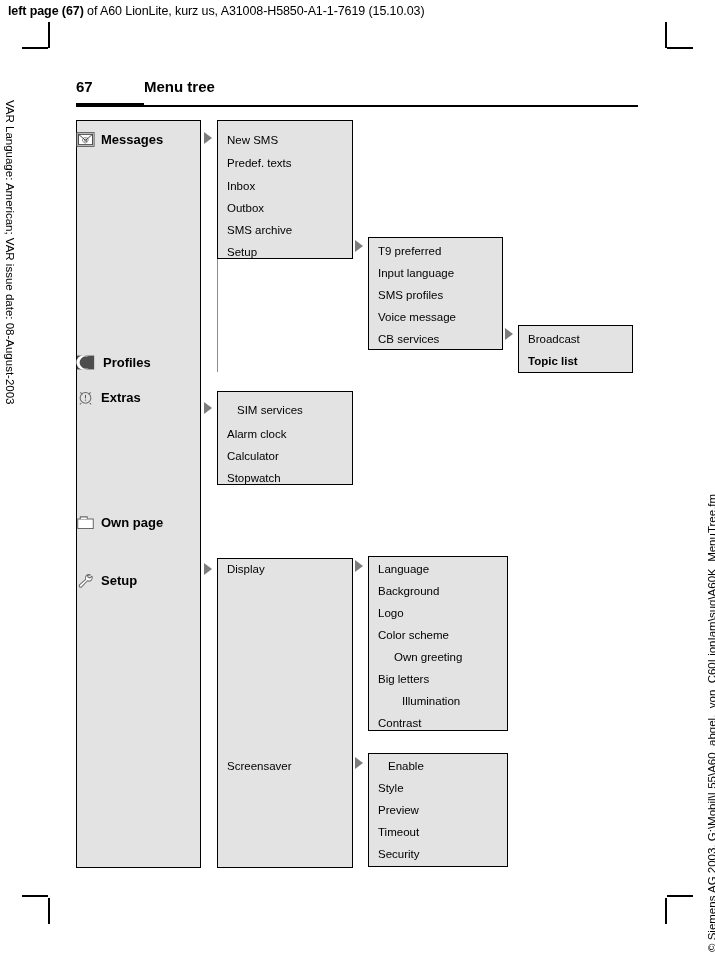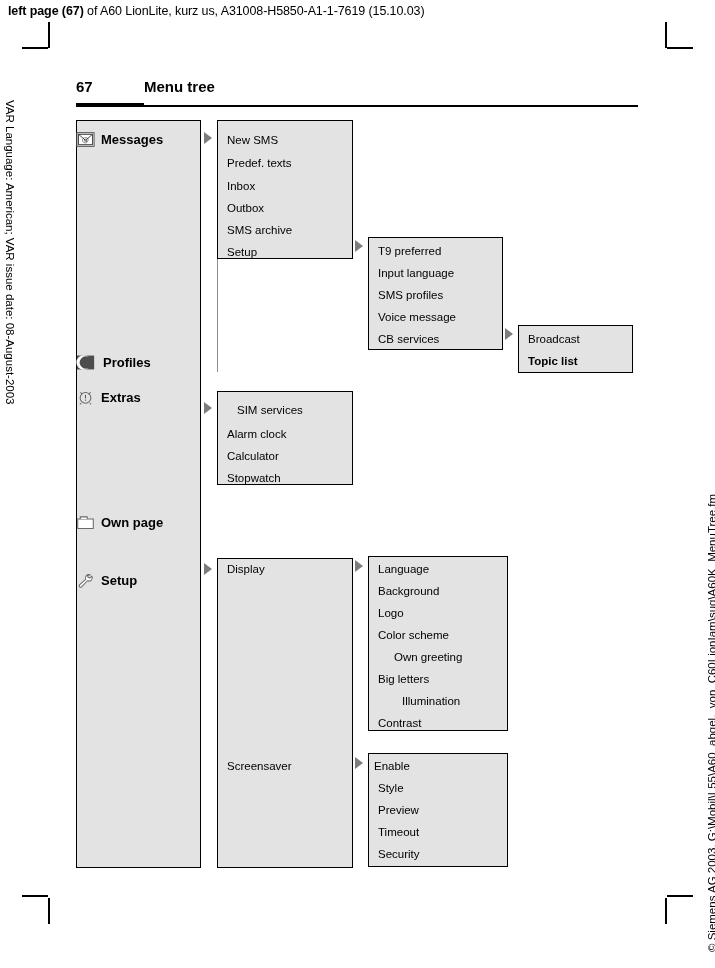--- a/index.html
+++ b/index.html
@@ -238,19 +238,19 @@
   <div class="item" style="left:302px;top:509px;">Color scheme</div>
   <div class="item" style="left:318px;top:531px;">Own greeting</div>
   <div class="item" style="left:302px;top:553px;">Big letters</div>
   <div class="item" style="left:304px;top:575px;margin-left:22px;">Illumination</div>
   <div class="item" style="left:302px;top:597px;">Contrast</div>
 
   <div class="arrow" style="left:279px;top:637px;"></div>
 
   <div class="panel" style="left:292px;top:633px;width:140px;height:114px;"></div>
 
-  <div class="item" style="left:298px;top:640px;">Enable</div>
+  <div class="item" style="left:312px;top:640px;">Enable</div>
   <div class="item" style="left:302px;top:662px;">Style</div>
   <div class="item" style="left:302px;top:684px;">Preview</div>
   <div class="item" style="left:302px;top:706px;">Timeout</div>
   <div class="item" style="left:302px;top:728px;">Security</div>
 
 </div>
 
 </body></html>

